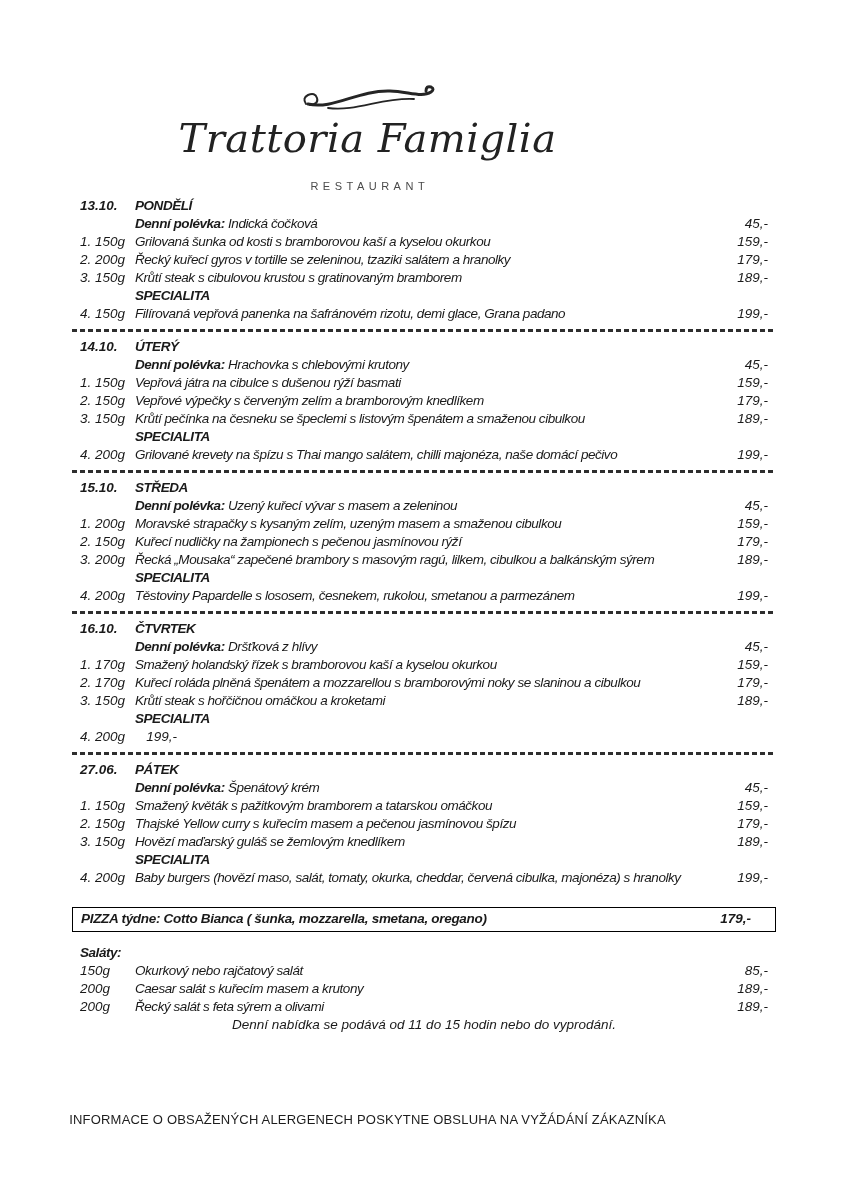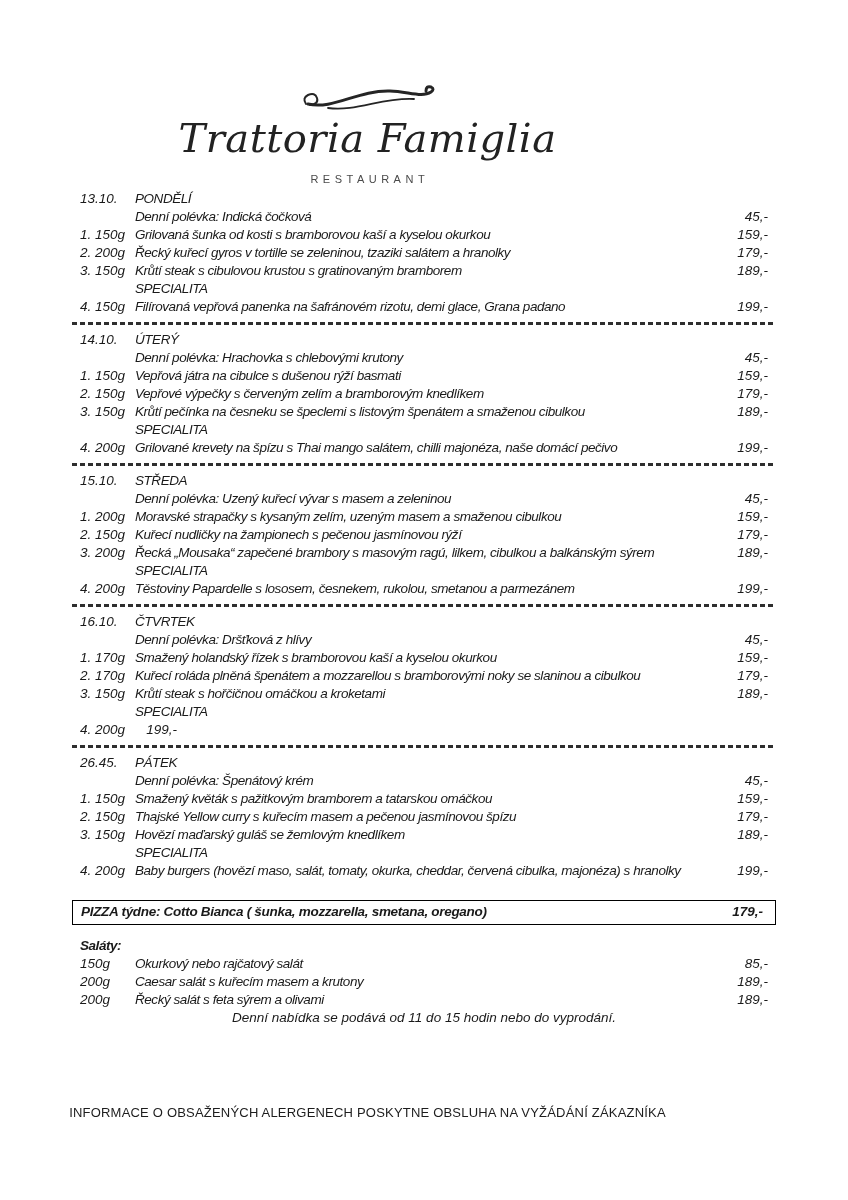--- a/index.html
+++ b/index.html
@@ -22,51 +22,51 @@
     font-size:40px;
     line-height:46px;
     color:#222222;
     letter-spacing:0.5px;
   }
   .logo-sub {
     font-size:11px;
     line-height:15px;
     letter-spacing:4.5px;
     color:#4a4a4a;
-    margin-top:11px;
+    margin-top:18px;
     text-indent:4.5px;
   }
 
   
   .menu { margin:3px 0 0 72px; width:704px; }
   .row {
     display:flex;
     align-items:baseline;
     line-height:18px;
     font-size:13.5px;
     font-style:italic;
     padding:0 8px;
   }
   .c-num  { flex:none; width:55px; }
   .c-desc { flex:1; min-width:0; white-space:nowrap; overflow:hidden; letter-spacing:-0.45px; }
   .c-price{ flex:none; min-width:42px; text-align:right; }
-  .b { font-weight:normal; }
+  .b { font-weight:bold; }
   .sep {
     height:3px;
     margin:6px 0;
     background:repeating-linear-gradient(90deg, #2e2e2e 0 5px, transparent 5px 8px);
   }
 
   
   .pizza {
     display:flex;
     align-items:baseline;
     margin-top:20px;
     border:1.6px solid #000;
-    padding:2px 12px 3px 8px;
+    padding:2px 24px 3px 8px;
     font-size:13.5px;
     font-style:italic;
     font-weight:bold;
     line-height:18px;
   }
   .pizza .c-desc { letter-spacing:-0.3px; }
 
   
   .salads { margin-top:12px; }
   .salads-title { font-weight:bold; }
@@ -254,21 +254,21 @@
     </div>
     <div class="row">
       <span class="c-num f-num">4. 200g</span>
       <span class="c-price f-price">199,-</span>
     </div>
     <div class="sep"></div>
   </section>
 
   <section class="day">
     <div class="row">
-      <span class="c-num b">26.45.</span>
+      <span class="c-num b">27.06.</span>
       <span class="c-desc b">PÁTEK</span>
       <span class="c-price"></span>
     </div>
     <div class="row">
       <span class="c-num"></span>
       <span class="c-desc"><span class="b">Denní polévka:</span> <span>Špenátový krém</span></span>
       <span class="c-price">45,-</span>
     </div>
     <div class="row">
       <span class="c-num f-num">1. 150g</span>

